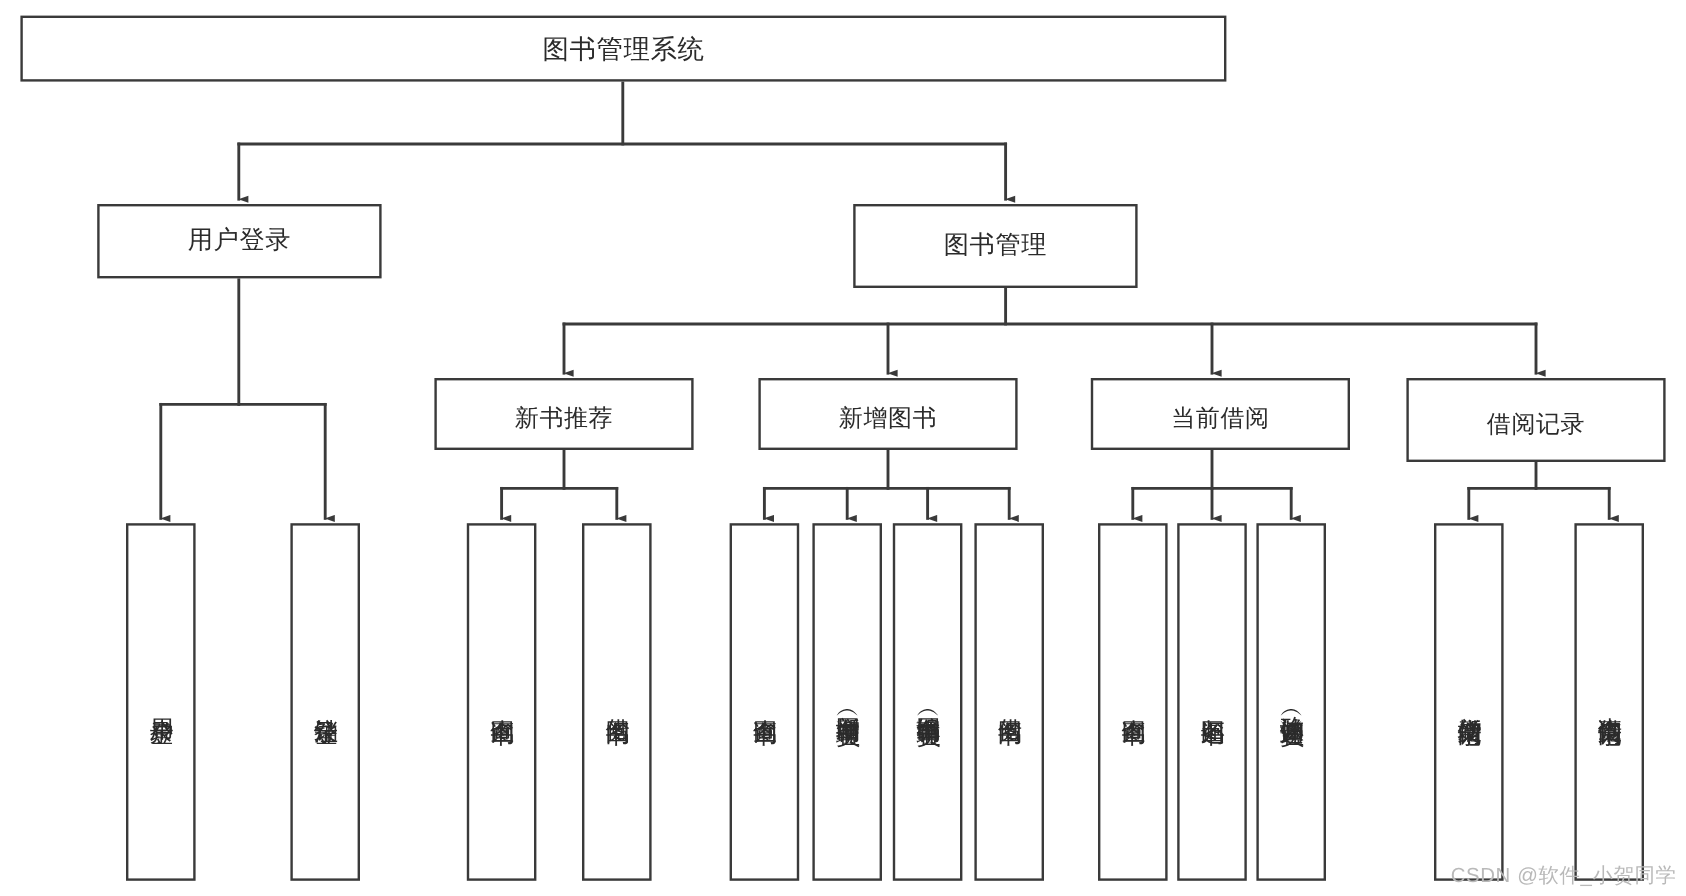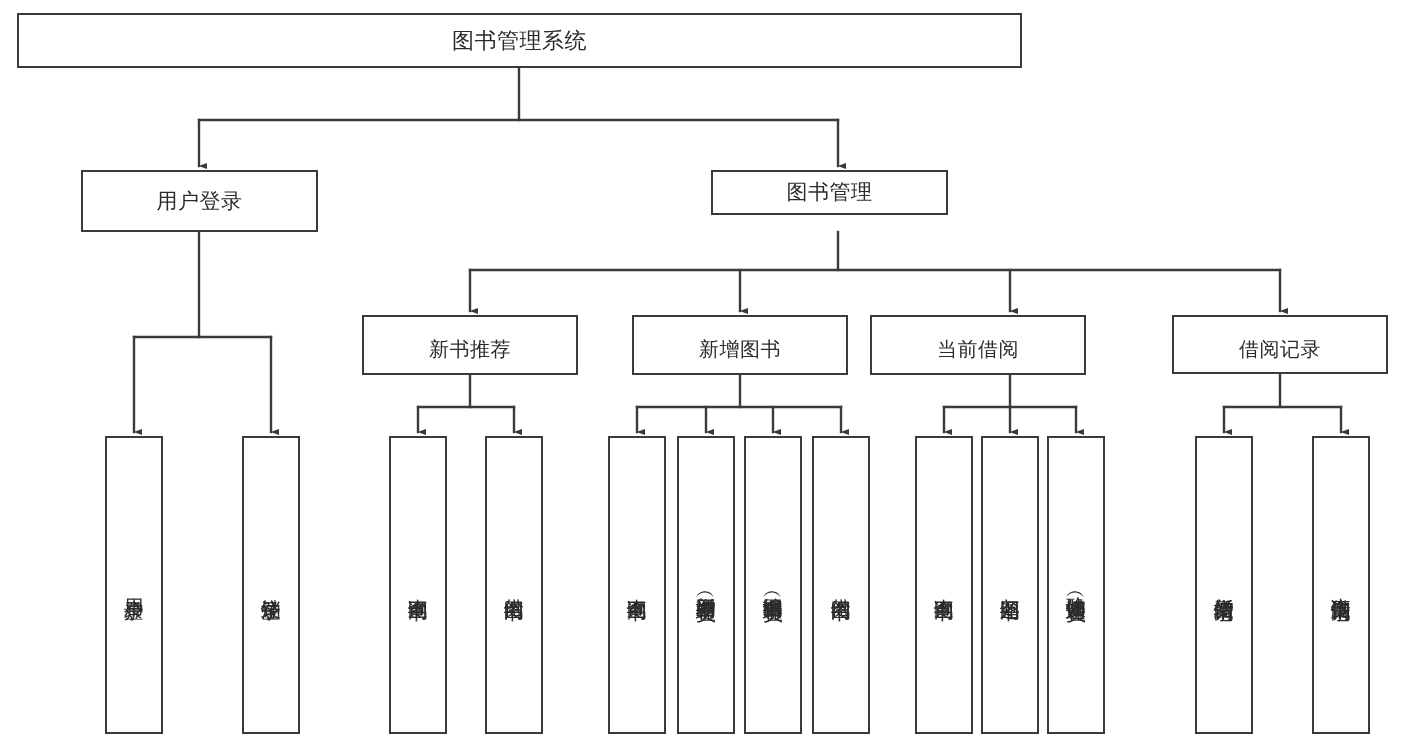--- a/index.html
+++ b/index.html
@@ -133,34 +133,34 @@
     </g>
   </svg>
 
   <div class="node root" style="left:17px; top:13px; width:1005px; height:55px;">
     <span class="node-label">图书管理系统</span>
   </div>
 
   <div class="node level2" style="left:81px; top:170px; width:237px; height:62px;">
     <span class="node-label">用户登录</span>
   </div>
-  <div class="node level2" style="left:711px; top:170px; width:237px; height:45px;">
+  <div class="node level2" style="left:711px; top:170px; width:237px; height:70px;">
     <span class="node-label">图书管理</span>
   </div>
 
   <div class="node level3" style="left:362px; top:315px; width:216px; height:60px;">
     <span class="node-label">新书推荐</span>
   </div>
   <div class="node level3" style="left:632px; top:315px; width:216px; height:60px;">
     <span class="node-label">新增图书</span>
   </div>
-  <div class="node level3" style="left:870px; top:315px; width:216px; height:60px;">
+  <div class="node level3" style="left:909px; top:315px; width:216px; height:60px;">
     <span class="node-label">当前借阅</span>
   </div>
-  <div class="node level3" style="left:1172px; top:315px; width:216px; height:59px;">
+  <div class="node level3" style="left:1172px; top:315px; width:216px; height:70px;">
     <span class="node-label">借阅记录</span>
   </div>
 
   <div class="node leaf" style="left:105px; top:436px; width:58px; height:298px;">
     <span class="node-label">用户登录</span>
   </div>
   <div class="node leaf" style="left:242px; top:436px; width:58px; height:298px;">
     <span class="node-label">注销登录</span>
   </div>
 
@@ -194,13 +194,14 @@
     <span class="node-label">确认归还（管理员）</span>
   </div>
 
   <div class="node leaf" style="left:1195px; top:436px; width:58px; height:298px;">
     <span class="node-label">新增借阅记录</span>
   </div>
   <div class="node leaf" style="left:1312px; top:436px; width:58px; height:298px;">
     <span class="node-label">查询借阅记录</span>
   </div>
 
+  <div id="watermark">CSDN @软件_小贺同学</div>
 </div>
 
 </body></html>

